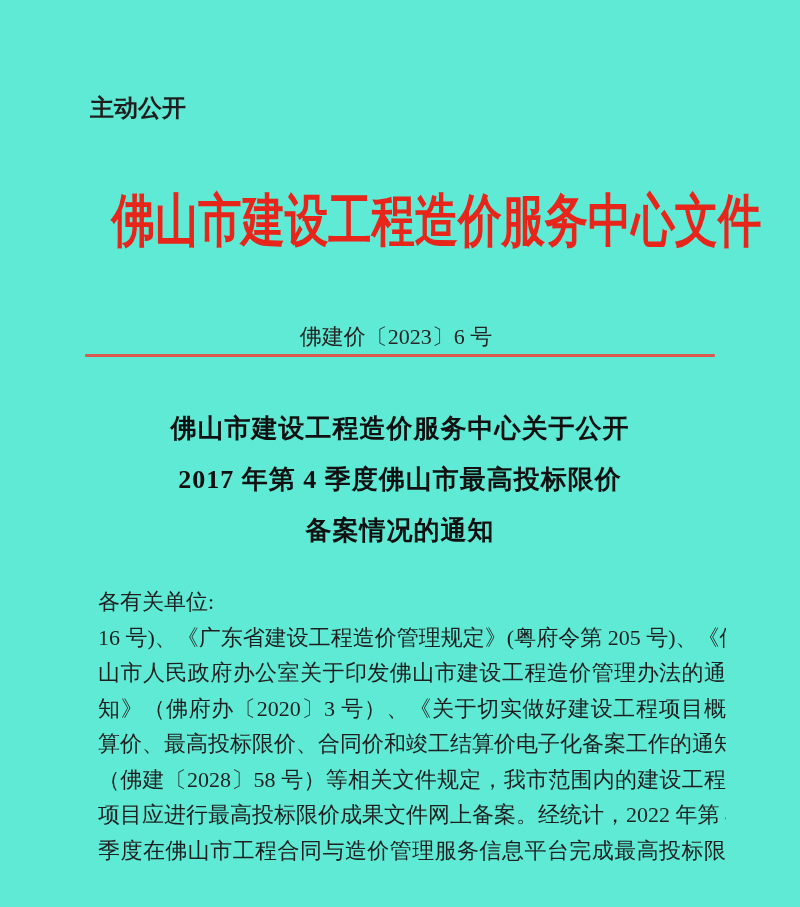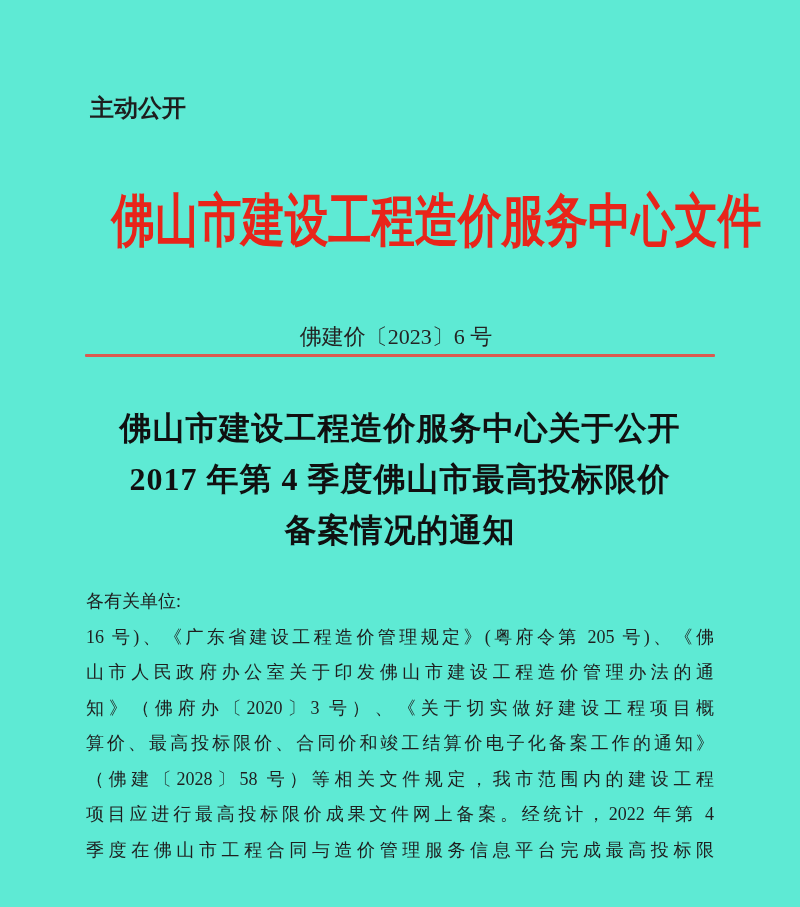--- a/index.html
+++ b/index.html
@@ -74,34 +74,34 @@
   }
 
   
   .subject {
     position: absolute;
     left: 40px;
     right: 40px;
     top: 403px;
     margin: 0;
     text-align: center;
-    font-size: 32px;
+    font-size: 26px;
     font-weight: 700;
     line-height: 51px;
     color: #101010;
     letter-spacing: 1px;
   }
 
   
   .body-block {
     position: absolute;
-    left: 86px;
+    left: 98px;
     width: 628px;
     top: 584px;
-    font-size: 18px;
+    font-size: 22px;
     line-height: 35.5px;
     color: var(--text-black, #1f1f1f);
   }
   .salutation {
     text-align: left;
     white-space: nowrap;
   }
   .para-line {
     text-align: justify;
     text-align-last: justify;

